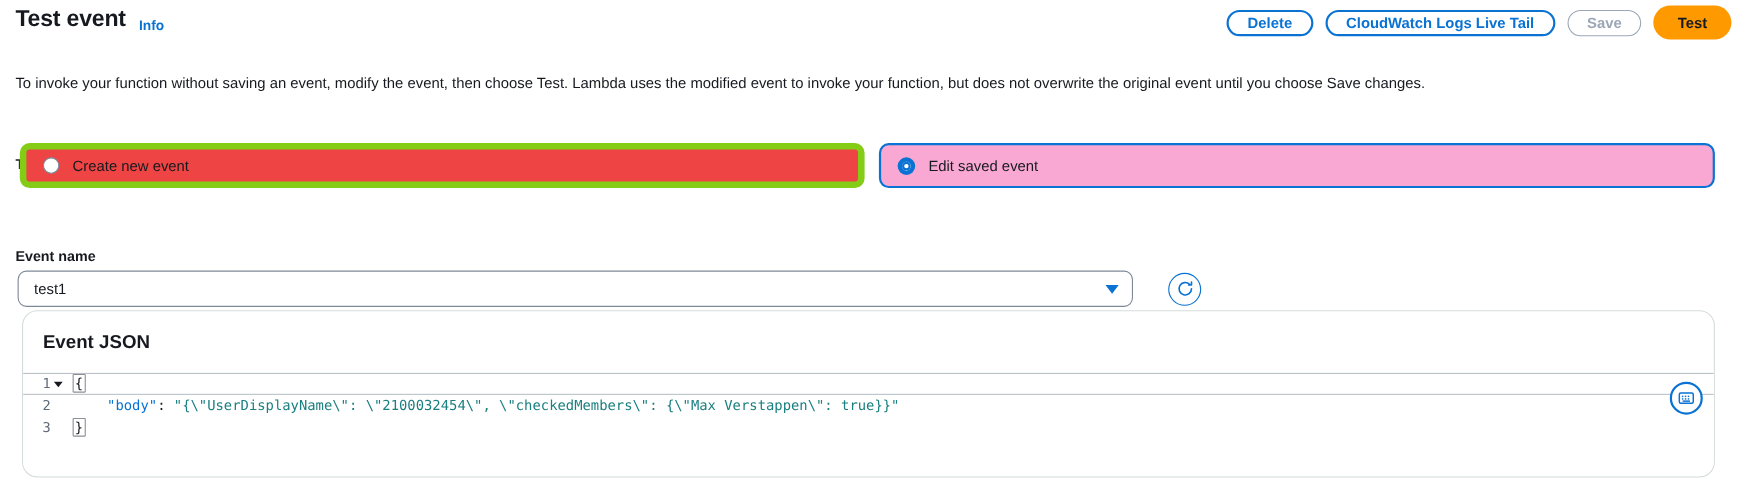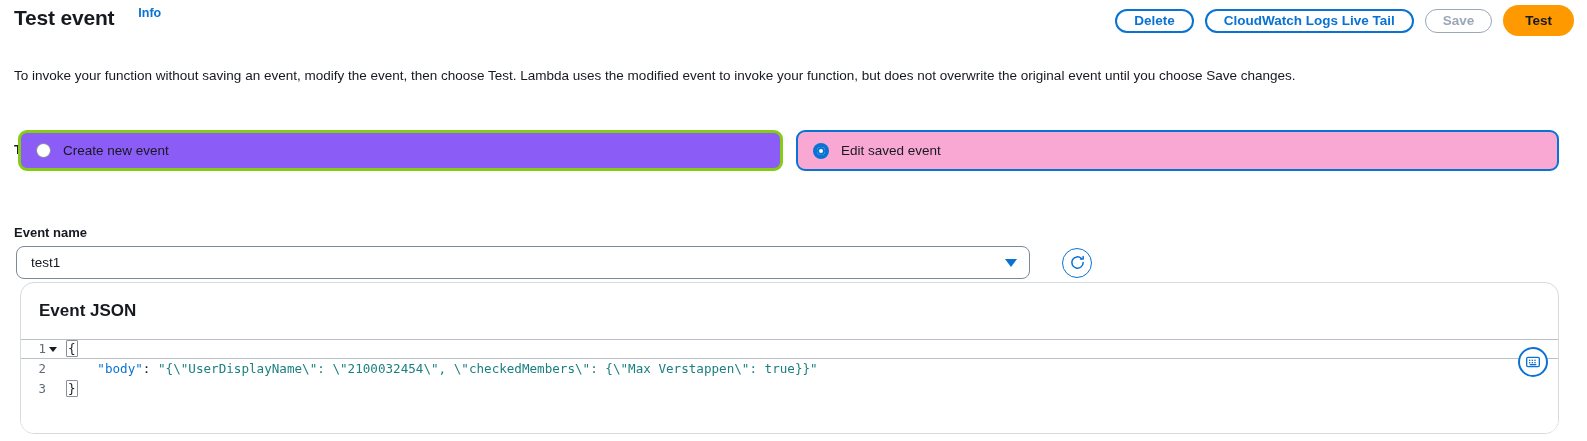--- a/index.html
+++ b/index.html
@@ -12,21 +12,21 @@
     overflow: hidden;
   }
   .page { position: relative; width: 1587px; height: 441px; background:#fff; }
 
   
   .header-row {
     position: absolute; left: 0; top: 0; width: 1587px; height: 46px;
   }
   .title-group {
     position: absolute; left: 14px; top: 6px;
-    display: flex; align-items: flex-start; gap: 24px;
+    display: flex; align-items: flex-end; gap: 12px;
   }
   .page-title {
     font-size: 21px; font-weight: bold; color: #16191f; letter-spacing: -0.2px;
   }
   .info-link {
     font-size: 12.5px; font-weight: bold; color: #0972d3; cursor: pointer;
   }
   .btn-group {
     position: absolute; right: 13px; top: 5px;
     display: flex; align-items: center; gap: 11px;
@@ -51,22 +51,22 @@
   .section-label {
     font-size: 13px; font-weight: bold; color: #16191f; margin-top: 32px;
   }
   .label-action { position: absolute; left: 14px; top: 110px; }
   .tiles {
     position: absolute; left: 18px; top: 130px;
     width: 1541px; height: 41px;
     display: flex; gap: 13px;
   }
   .tile {
-    flex: 1 1 0; border-radius: 9px; border: 3px solid #84cc16;
-    background: #8b5cf6; display: flex; align-items: center;
+    flex: 1 1 0; border-radius: 9px; border: 6px solid #84cc16;
+    background: #ef4444; display: flex; align-items: center;
     padding-left: 15px; gap: 12px; cursor: pointer;
   }
   .tile.selected {
     border: 2px solid #0972d3; background: #f9a8d4;
   }
   .radio {
     width: 15px; height: 15px; border-radius: 50%;
     border: 1.6px solid #7d8998; background: #fff; flex: 0 0 auto;
   }
   .radio.on {

